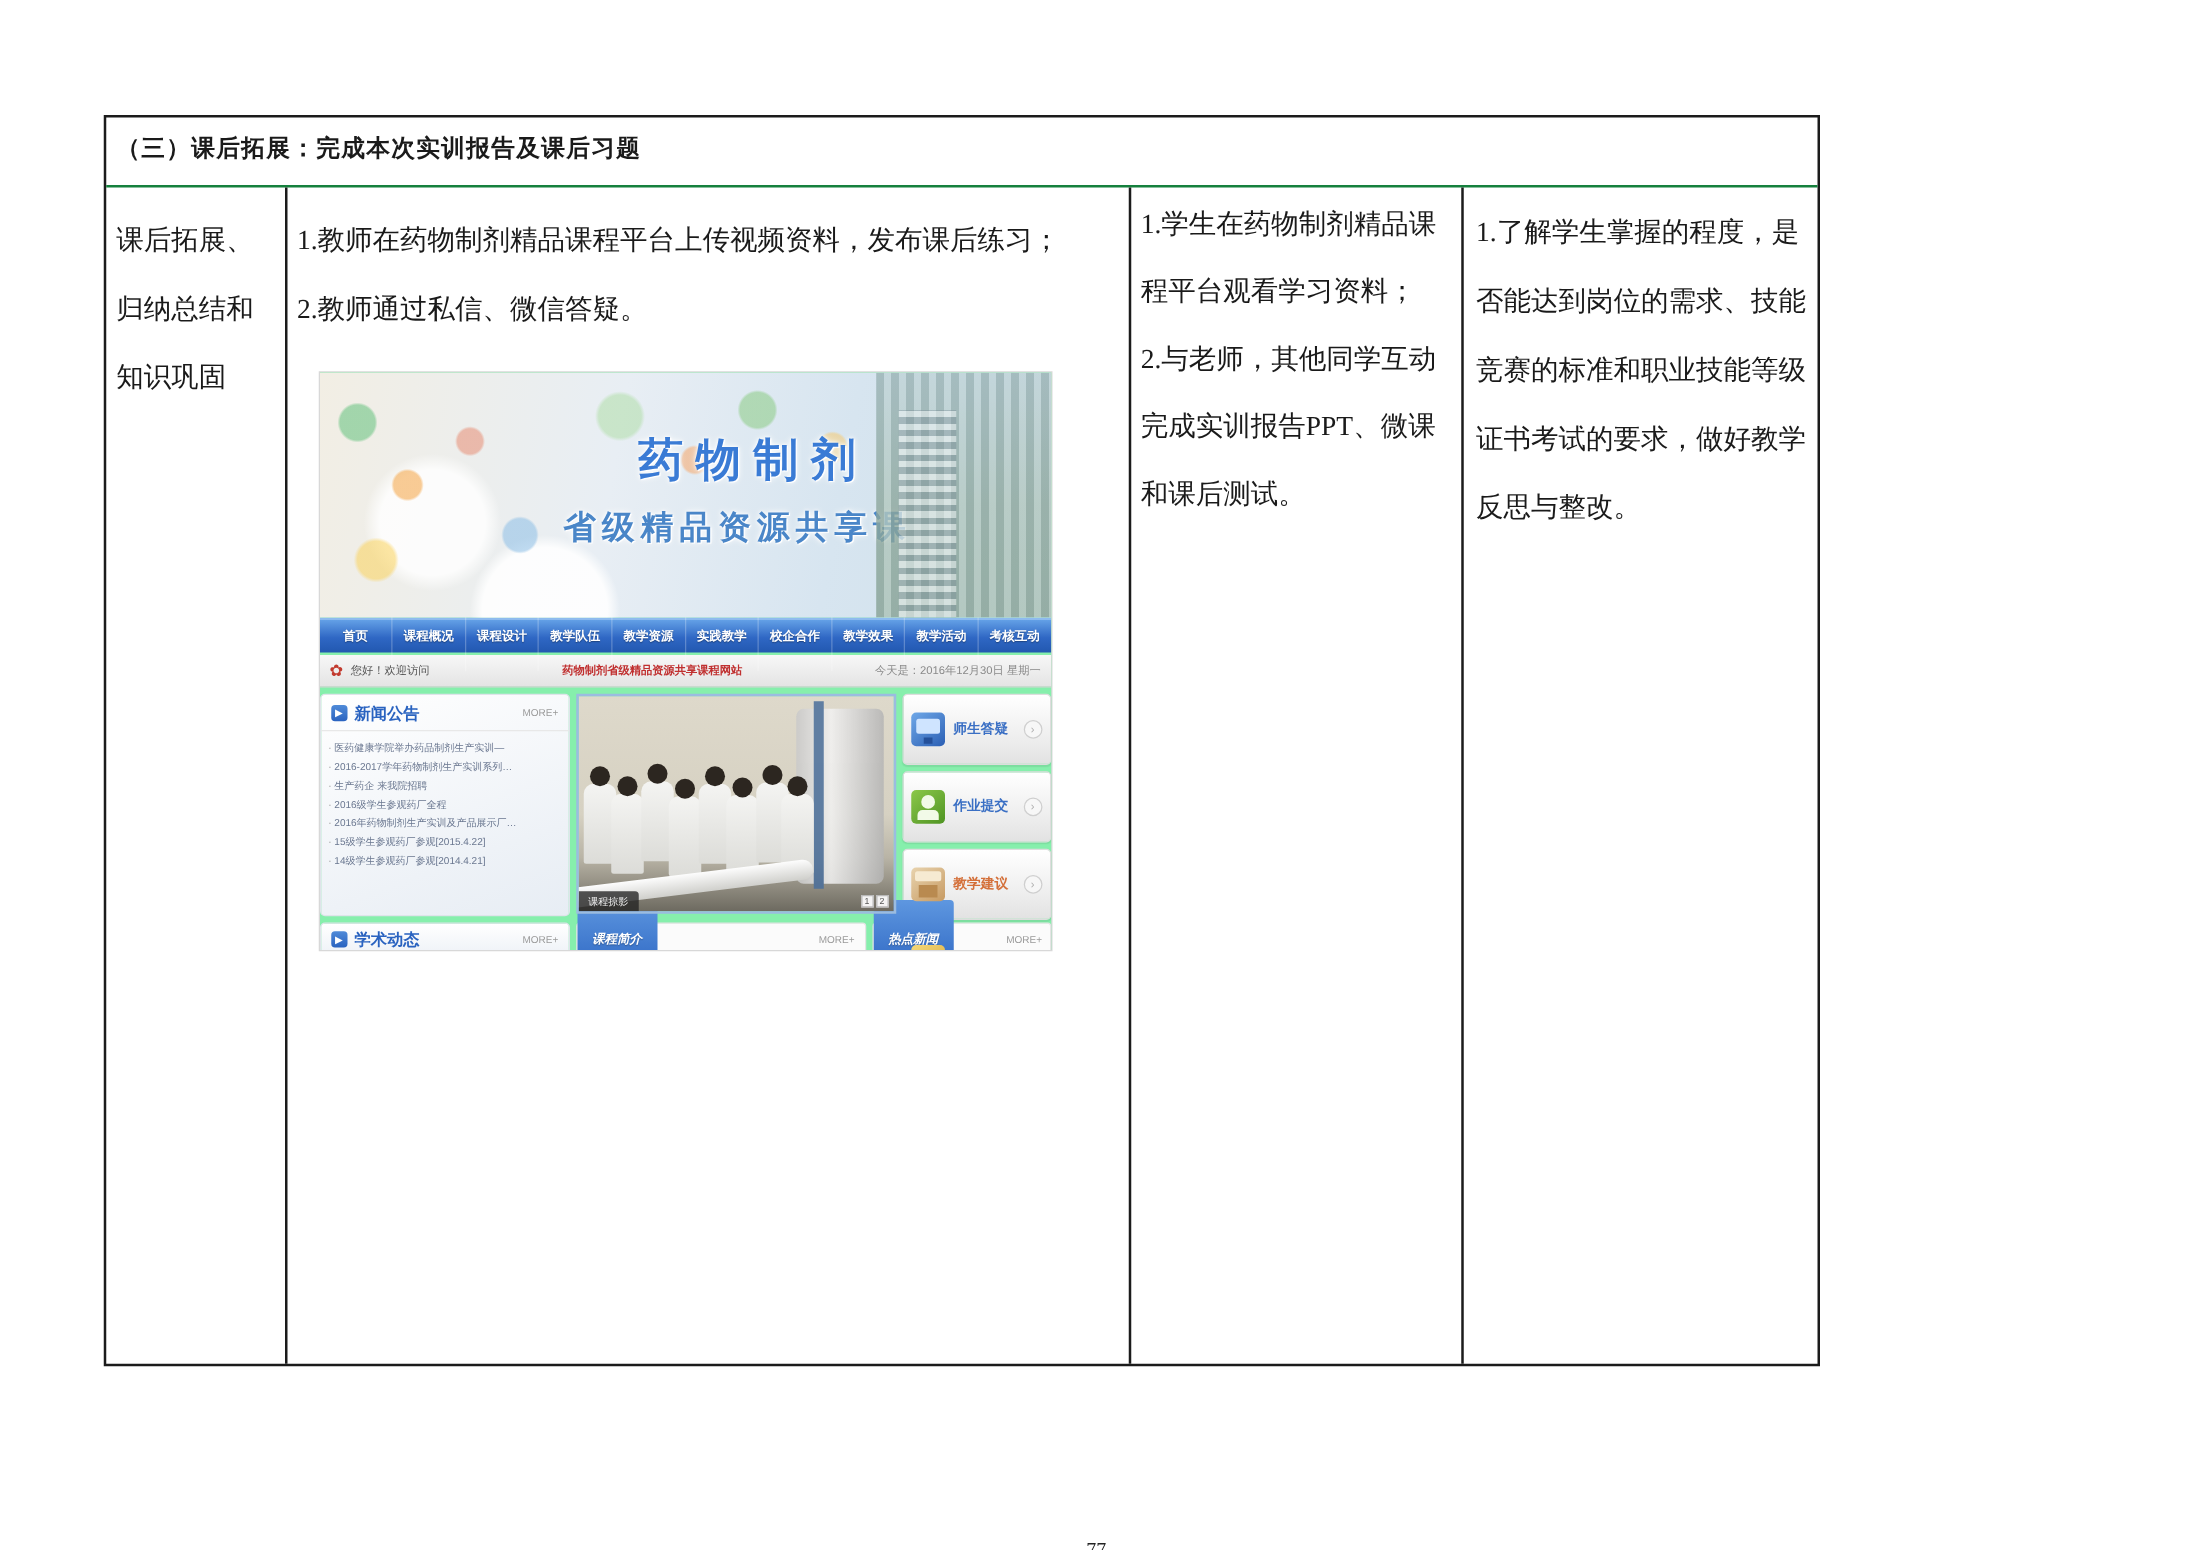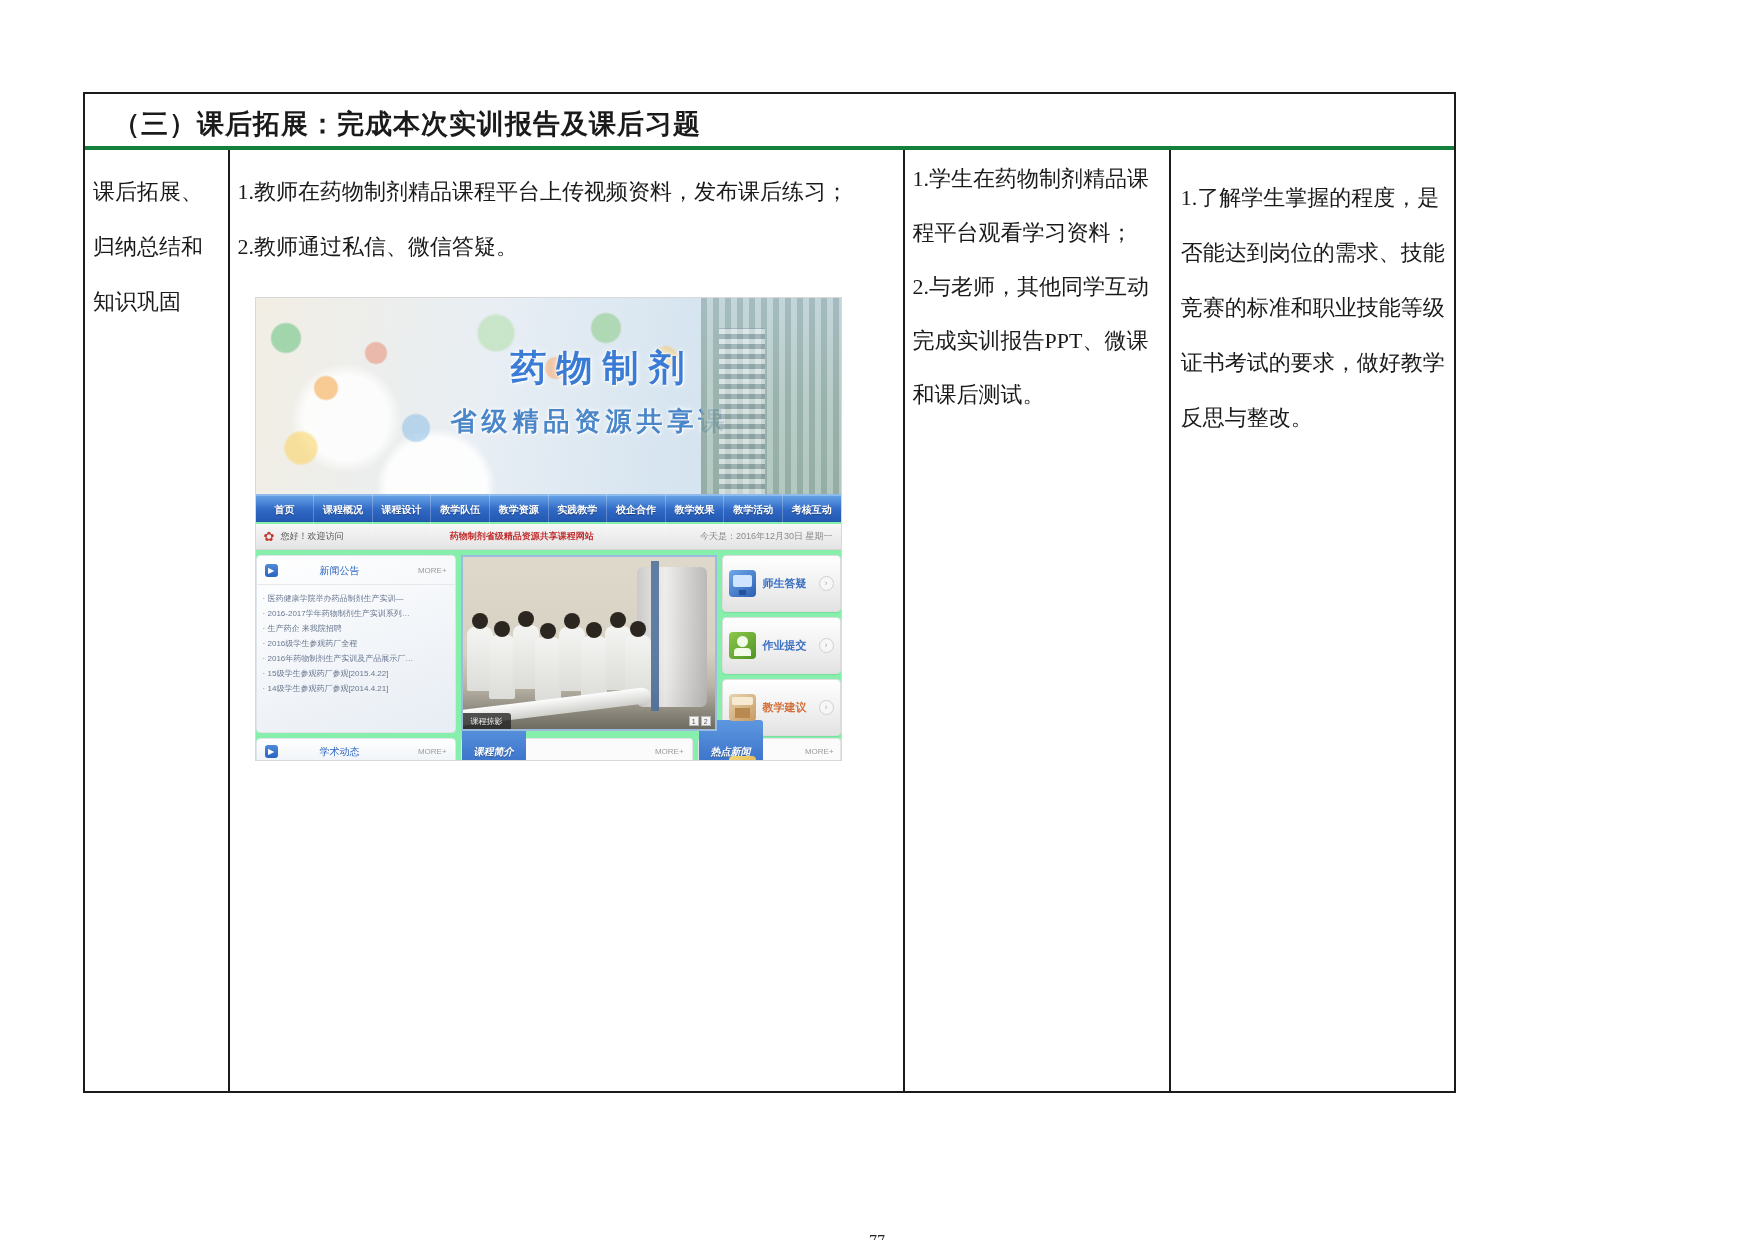--- a/index.html
+++ b/index.html
@@ -7,30 +7,30 @@
     width:1754px;height:1240px;position:relative;background:#ffffff;
     font-family:"Liberation Serif","DejaVu Serif",serif;color:#1a1a1a;
     overflow:hidden;
   }
   
   .doc-table{
     position:absolute;left:83px;top:92px;width:1373px;height:1001px;
     border:2px solid #1b1b1b;box-sizing:border-box;background:#fff;
   }
   .tbl-header{
-    height:56px;border-bottom:4px solid #15803d;box-sizing:border-box;
-    font-size:27px;font-weight:bold;padding:12px 0 0 28px;letter-spacing:1px;
+    height:56px;border-bottom:2px solid #15803d;box-sizing:border-box;
+    font-size:19px;font-weight:bold;padding:12px 0 0 8px;letter-spacing:1px;
   }
   .tbl-row{display:flex;height:941px;}
   .cell{box-sizing:border-box;border-right:2px solid #1b1b1b;font-size:22px;line-height:55px;}
   .cell:last-child{border-right:none;}
   .c1{width:145px;padding:14px 4px 0 8px;}
   .c2{width:677px;padding:14px 10px 18px 8px;}
   .c3{width:267px;padding:2px 4px 0 8px;line-height:54px;}
-  .c4{width:284px;padding:20px 6px 0 10px;}
+  .c4{width:284px;padding:8px 6px 0 10px;}
   .c2 p,.c3 p{margin:0;}
   .c2 .p2{margin-top:0px;}
 
   
   .shot{
     position:relative;width:585px;height:462px;margin:24px 0 0 18px;
     font-family:"Liberation Sans","DejaVu Sans",sans-serif;
     box-shadow:0 0 0 1px #d8d8d8;background:#86efac;overflow:hidden;
   }
   
@@ -95,21 +95,21 @@
   .content{display:flex;gap:5px;padding:5px 0 0 0;height:178px;}
   .panel{
     width:200px;box-sizing:border-box;border:1px solid #dfe4ea;border-radius:4px;
     background:linear-gradient(160deg,#ffffff,#eef2f7 70%,#e7edf4);
   }
   .panel-head{display:flex;align-items:center;height:28px;padding:0 8px;border-bottom:1px solid #e8e8e8;}
   .blue-chip{
     width:13px;height:13px;border-radius:3px;margin-right:6px;flex:none;
     background:linear-gradient(#4f8ad8,#2a63c0);color:#fff;font-size:8px;line-height:13px;text-align:center;
   }
-  .panel-title{color:#2a63c0;font-weight:normal;font-size:10px;margin-left:36px;}
+  .panel-title{color:#2a63c0;font-weight:bold;font-size:13px;}
   .more{margin-left:auto;color:#9a9a9a;font-size:8px;}
   .news-list{list-style:none;margin:6px 0 0;padding:0 6px;}
   .news-list li{
     font-size:8px;color:#6a7790;line-height:15px;white-space:nowrap;overflow:hidden;
   }
   .news-list li:before{content:"· ";color:#8a8a8a;}
   
   .photo{
     width:256px;height:176px;box-sizing:border-box;border:2px solid #9bbce0;
     position:relative;overflow:hidden;flex:none;

